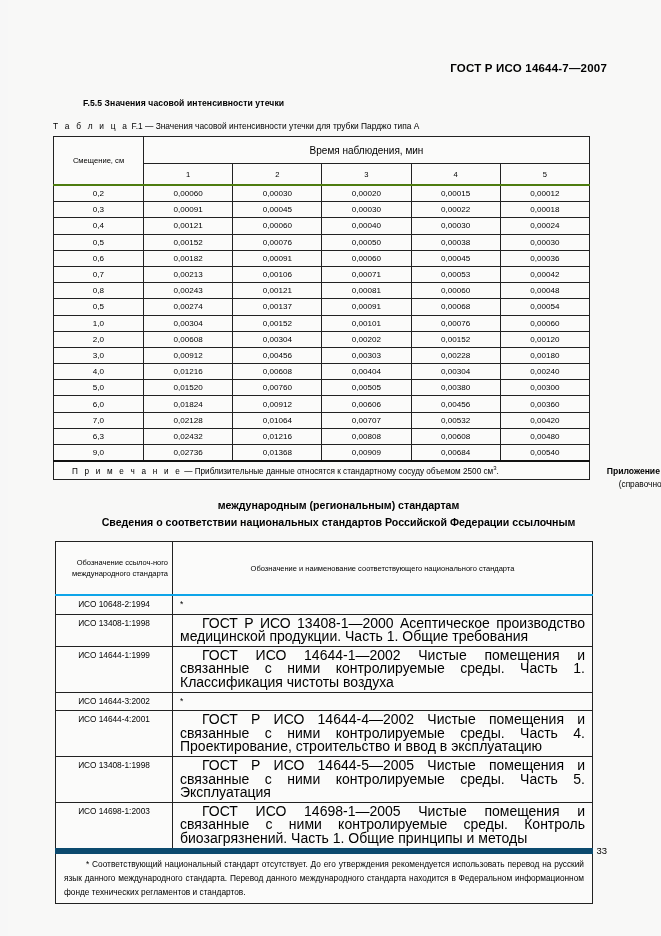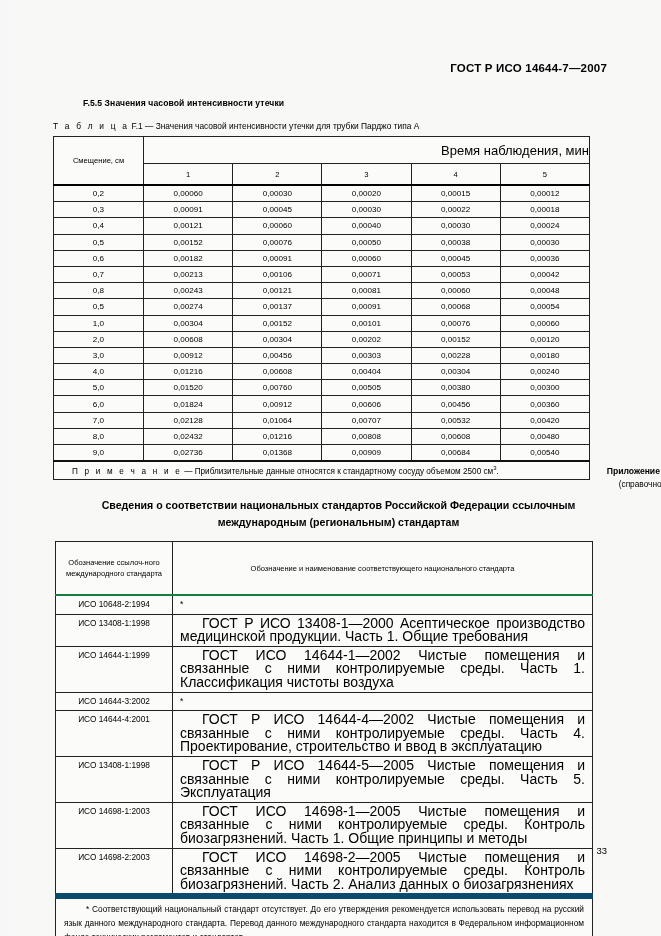--- a/index.html
+++ b/index.html
@@ -75,35 +75,34 @@
   #table-f1 th {
     height: 15px;
     text-align: center;
     font-size: 7.6px;
   }
   #table-f1 th.shift {
     width: 90px;
     font-size: 7.6px;
   }
   #table-f1 th.obs {
-    font-size: 13px;
+    font-size: 10px;
     height: 26px;
-    text-align: right;
   }
   #table-f1 th.num {
     height: 20px;
     width: 89.4px;
   }
   #table-f1 td {
     height: 15.2px;
     text-align: center;
     font-size: 8.1px;
   }
   #table-f1 tr.first-data td {
-    border-top: 2px solid #000000;
+    border-top: 2px solid #4d7c0f;
   }
   #table-f1 td.note {
     text-align: left;
     padding: 3px 0 3px 18px;
     height: auto;
     font-size: 8.2px;
     border-top: 2px solid #111;
   }
   sup.cm { font-size: 6px; vertical-align: super; }
   
@@ -131,33 +130,33 @@
     line-height: 17px;
   }
   
   #table-g {
     left: 47px;
     top: 541px;
     width: 538px;
   }
   #table-g th.hcol1 {
     width: 108px;
-    text-align: center;
+    text-align: right;
     font-size: 7.5px;
     line-height: 11.5px;
     padding: 4px 4px;
     height: 44px;
   }
   #table-g th.hcol2 {
     text-align: center;
     font-size: 7.5px;
     padding: 4px 6px;
     height: 44px;
   }
-  #table-g tr.first-data td { border-top: 2px solid #15803d; }
+  #table-g tr.first-data td { border-top: 2px solid #0ea5e9; }
   #table-g td.iso {
     text-align: center;
     font-size: 8.3px;
     padding: 2px 2px;
     vertical-align: top;
     line-height: 13.6px;
   }
   #table-g td.nat {
     text-align: justify;
     text-align-last: left;
@@ -333,21 +332,21 @@
         </tr>
         <tr>
           <td>7,0</td>
           <td>0,02128</td>
           <td>0,01064</td>
           <td>0,00707</td>
           <td>0,00532</td>
           <td>0,00420</td>
         </tr>
         <tr>
-          <td>8,0</td>
+          <td>6,3</td>
           <td>0,02432</td>
           <td>0,01216</td>
           <td>0,00808</td>
           <td>0,00608</td>
           <td>0,00480</td>
         </tr>
         <tr>
           <td>9,0</td>
           <td>0,02736</td>
           <td>0,01368</td>
@@ -365,22 +364,22 @@
       </tr>
     </tfoot>
   </table>
 
   <div class="appendix-label">
     <div>Приложение G</div>
     <div class="sub">(справочное)</div>
   </div>
 
   <div class="appendix-title">
+    <div>международным (региональным) стандартам</div>
     <div>Сведения о соответствии национальных стандартов Российской Федерации ссылочным</div>
-    <div>международным (региональным) стандартам</div>
   </div>
 
   <table class="grid" id="table-g">
     <thead>
       <tr>
         <th class="hcol1">Обозначение ссылоч-ного международного стандарта</th>
         <th class="hcol2">Обозначение и наименование соответствующего национального стандарта</th>
       </tr>
     </thead>
     <tbody id="table-g-body">
@@ -405,24 +404,20 @@
           <td class="nat">ГОСТ Р ИСО 14644-4—2002  Чистые помещения и связанные с ними контролируемые среды. Часть 4.  Проектирование, строительство и ввод в эксплуатацию</td>
         </tr>
         <tr>
           <td class="iso">ИСО  13408-1:1998</td>
           <td class="nat">ГОСТ Р ИСО 14644-5—2005  Чистые помещения и связанные с ними контролируемые среды. Часть 5.  Эксплуатация</td>
         </tr>
         <tr>
           <td class="iso">ИСО  14698-1:2003</td>
           <td class="nat">ГОСТ ИСО 14698-1—2005 Чистые помещения и связанные с ними контролируемые среды. Контроль биозагрязнений. Часть 1.  Общие принципы и методы</td>
         </tr>
-        <tr>
-          <td class="iso">ИСО  14698-2:2003</td>
-          <td class="nat">ГОСТ ИСО 14698-2—2005 Чистые помещения и связанные с ними контролируемые среды. Контроль биозагрязнений. Часть 2.  Анализ данных о биозагрязнениях</td>
-        </tr>
       </tbody>
     <tfoot>
       <tr>
         <td class="footnote" colspan="2">* Соответствующий национальный стандарт отсутствует. До его утверждения рекомендуется использовать перевод на русский язык данного международного стандарта. Перевод данного международного стандарта находится в Федеральном информационном фонде технических регламентов и стандартов.</td>
       </tr>
     </tfoot>
   </table>
 
   <div class="page-number">33</div>
 

